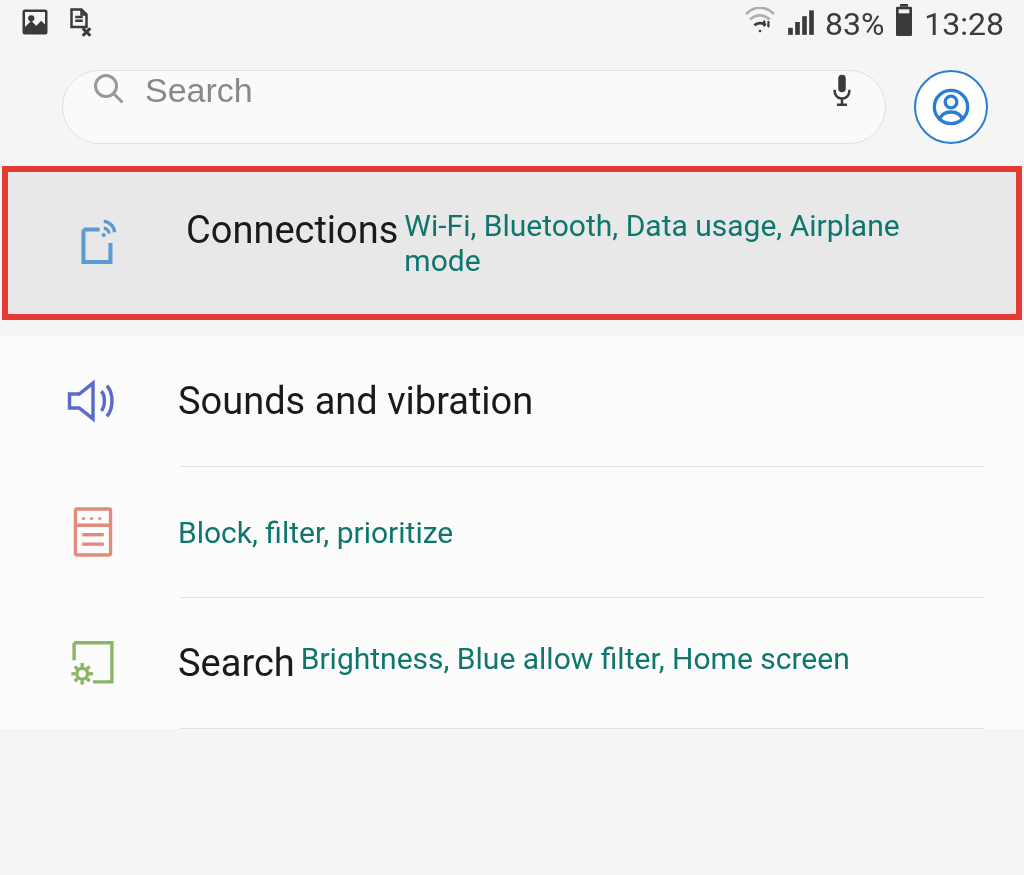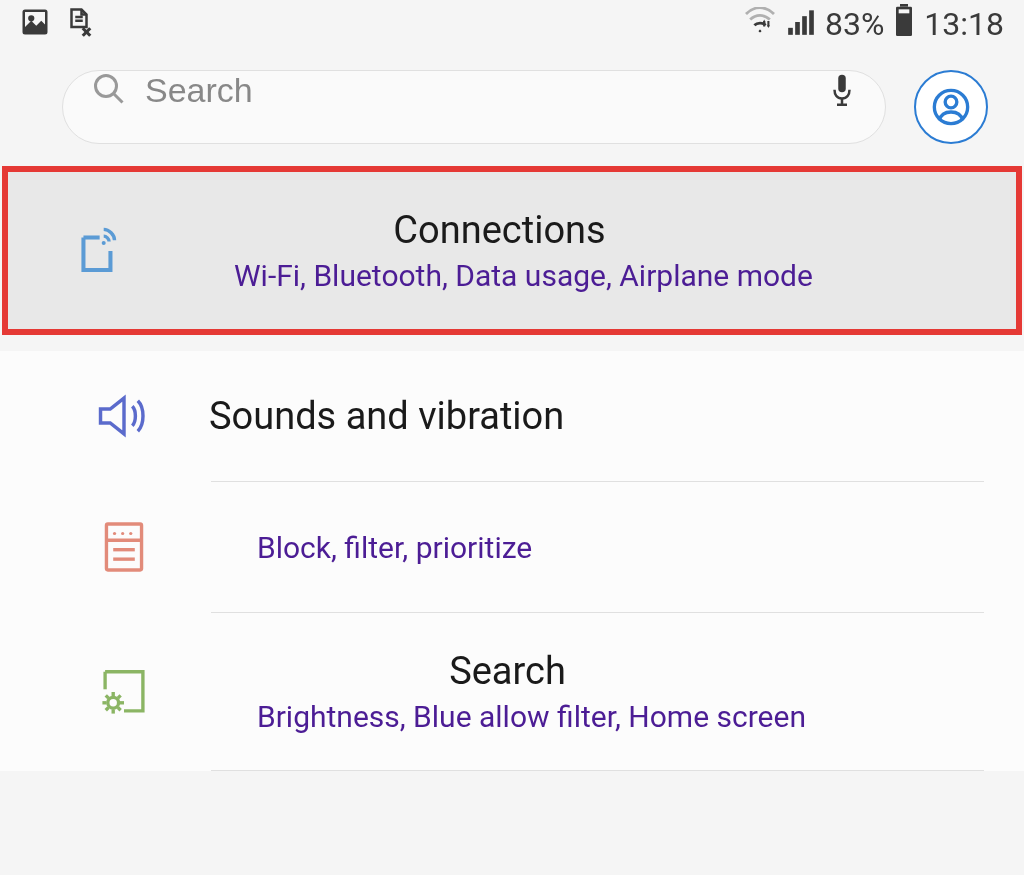--- a/index.html
+++ b/index.html
@@ -91,38 +91,35 @@
     .icon-box {
       width: 58px;
       height: 58px;
       display: flex;
       align-items: center;
       justify-content: center;
       flex-shrink: 0;
     }
     .item-text {
       display: flex;
-      flex-direction: column;
+      flex-direction: row;
       gap: 6px;
-      align-items: center;
     }
     .item-title {
       font-size: 38px;
       color: #1a1a1a;
       font-weight: 400;
     }
     .item-subtitle {
       font-size: 30px;
-      color: #4c1d95;
-      margin-left: 48px;
+      color: #0f766e;
     }
     .content-area {
       background: #fcfcfc;
       margin-top: 16px;
-      padding-left: 31px;
     }
     .divider {
       height: 1px;
       background: #e0e0e0;
       margin-left: 180px;
       margin-right: 40px;
     }
   </style>
 </head>
 <body>
@@ -167,21 +164,21 @@
       </svg>
     </span>
     <span>83%</span>
     <span>
       <svg width="20" height="32" viewBox="0 0 14 24" fill="#3a3a3a">
         <rect x="4" y="0" width="6" height="2"></rect>
         <rect x="1" y="2" width="12" height="22" rx="1"></rect>
         <rect x="3" y="4" width="8" height="3" fill="#f5f5f5"></rect>
       </svg>
     </span>
-    <span>13:18</span>
+    <span>13:28</span>
   </div>
 </div>
 
 <div class="search-row">
   <div class="search-bar">
     <span>
       <svg width="36" height="36" viewBox="0 0 24 24" fill="none" stroke="#999" stroke-width="2">
         <circle cx="10" cy="10" r="7"></circle>
         <line x1="15" y1="15" x2="21" y2="21"></line>
       </svg>

